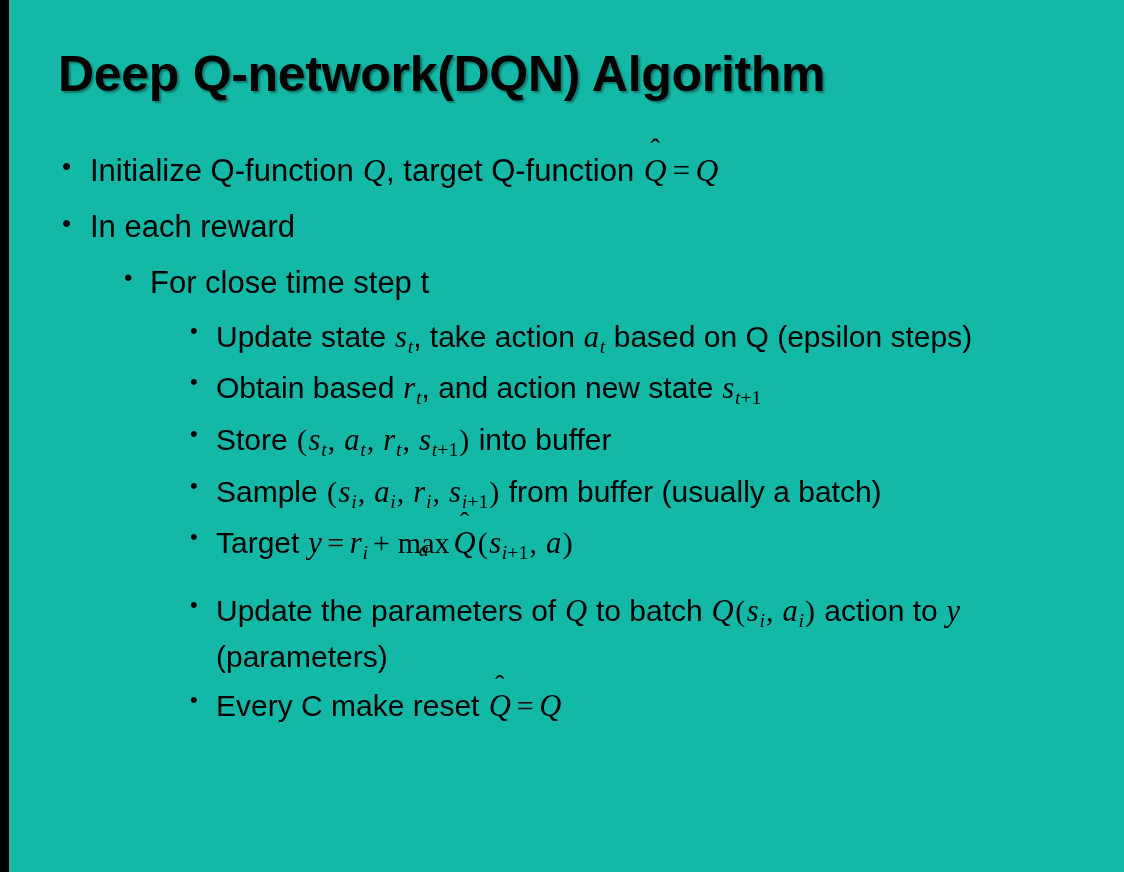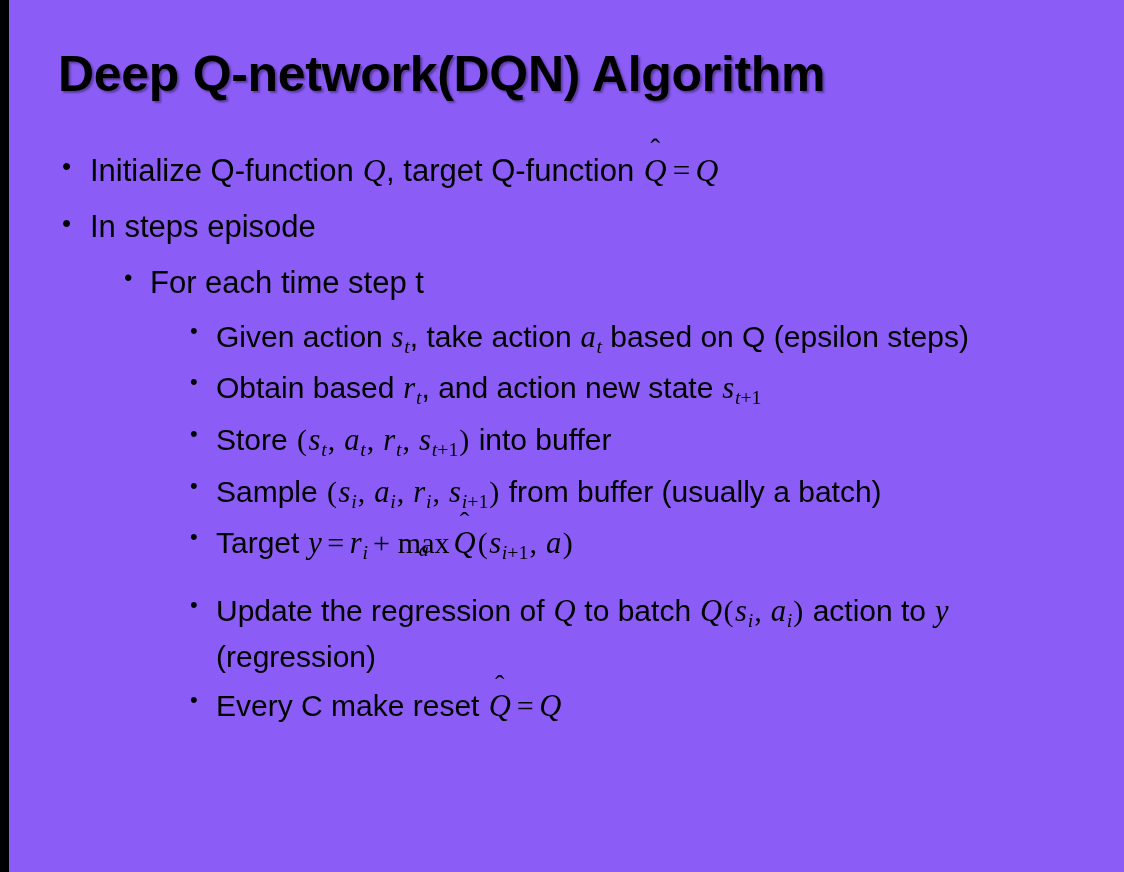--- a/index.html
+++ b/index.html
@@ -5,21 +5,21 @@
 <style>
   html, body {
     margin: 0;
     padding: 0;
     background: #ffffff;
   }
   .slide {
     position: relative;
     width: 1124px;
     height: 872px;
-    background: #8b5cf6;
+    background: #14b8a6;
     overflow: hidden;
     font-family: "Liberation Sans", sans-serif;
     color: #000000;
   }
   .left-bar {
     position: absolute;
     left: 0;
     top: 0;
     width: 9px;
     height: 872px;
@@ -147,31 +147,31 @@
 
   <div class="body">
 
     <div class="bullet-row lvl1">
       <span class="dot">•</span>
       <span class="txt"><span>Initialize Q-function </span><span class="mi">Q</span><span>, target Q-function </span><span class="hatq"><span class="acc">̂</span><span>Q</span></span><span class="mo eqsp">=</span><span class="mi">Q</span></span>
     </div>
 
     <div class="bullet-row lvl1">
       <span class="dot">•</span>
-      <span class="txt"><span>In steps episode</span></span>
+      <span class="txt"><span>In each reward</span></span>
     </div>
 
     <div class="bullet-row lvl2">
       <span class="dot">•</span>
-      <span class="txt"><span>For each time step t</span></span>
-    </div>
-
-    <div class="bullet-row lvl3">
-      <span class="dot">•</span>
-      <span class="txt"><span>Given action </span><span class="mi">s</span><span class="msub">t</span><span>, take action </span><span class="mi">a</span><span class="msub">t</span><span> based on Q (epsilon steps)</span></span>
+      <span class="txt"><span>For close time step t</span></span>
+    </div>
+
+    <div class="bullet-row lvl3">
+      <span class="dot">•</span>
+      <span class="txt"><span>Update state </span><span class="mi">s</span><span class="msub">t</span><span>, take action </span><span class="mi">a</span><span class="msub">t</span><span> based on Q (epsilon steps)</span></span>
     </div>
 
     <div class="bullet-row lvl3">
       <span class="dot">•</span>
       <span class="txt"><span>Obtain based </span><span class="mi">r</span><span class="msub">t</span><span>, and action new state </span><span class="mi">s</span><span class="msub"><span>t</span><span class="up">+1</span></span></span>
     </div>
 
     <div class="bullet-row lvl3">
       <span class="dot">•</span>
       <span class="txt"><span>Store </span><span class="mo">(</span><span class="mi">s</span><span class="msub">t</span><span class="mo">, </span><span class="mi">a</span><span class="msub">t</span><span class="mo">, </span><span class="mi">r</span><span class="msub">t</span><span class="mo">, </span><span class="mi">s</span><span class="msub"><span>t</span><span class="up">+1</span></span><span class="mo">)</span><span> into buffer</span></span>
@@ -182,21 +182,21 @@
       <span class="txt"><span>Sample </span><span class="mo">(</span><span class="mi">s</span><span class="msub">i</span><span class="mo">, </span><span class="mi">a</span><span class="msub">i</span><span class="mo">, </span><span class="mi">r</span><span class="msub">i</span><span class="mo">, </span><span class="mi">s</span><span class="msub"><span>i</span><span class="up">+1</span></span><span class="mo">)</span><span> from buffer (usually a batch)</span></span>
     </div>
 
     <div class="bullet-row lvl3" style="margin-bottom:22px;">
       <span class="dot">•</span>
       <span class="txt"><span>Target </span><span class="mi">y</span><span class="mo eqsp">=</span><span class="mi">r</span><span class="msub">i</span><span class="mo eqsp">+</span><span class="maxop"><span>max</span><span class="under">a</span></span><span class="hatq"><span class="acc">̂</span><span>Q</span></span><span class="mo">(</span><span class="mi">s</span><span class="msub"><span>i</span><span class="up">+1</span></span><span class="mo">, </span><span class="mi">a</span><span class="mo">)</span></span>
     </div>
 
     <div class="bullet-row lvl3">
       <span class="dot">•</span>
-      <span class="txt"><span>Update the regression of </span><span class="mi">Q</span><span> to batch </span><span class="mi">Q</span><span class="mo">(</span><span class="mi">s</span><span class="msub">i</span><span class="mo">, </span><span class="mi">a</span><span class="msub">i</span><span class="mo">)</span><span> action to </span><span class="mi">y</span><span> (regression)</span></span>
+      <span class="txt"><span>Update the parameters of </span><span class="mi">Q</span><span> to batch </span><span class="mi">Q</span><span class="mo">(</span><span class="mi">s</span><span class="msub">i</span><span class="mo">, </span><span class="mi">a</span><span class="msub">i</span><span class="mo">)</span><span> action to </span><span class="mi">y</span><span> (parameters)</span></span>
     </div>
 
     <div class="bullet-row lvl3">
       <span class="dot">•</span>
       <span class="txt"><span>Every C make reset </span><span class="hatq"><span class="acc">̂</span><span>Q</span></span><span class="mo eqsp">=</span><span class="mi">Q</span></span>
     </div>
 
   </div>
 </div>
 

